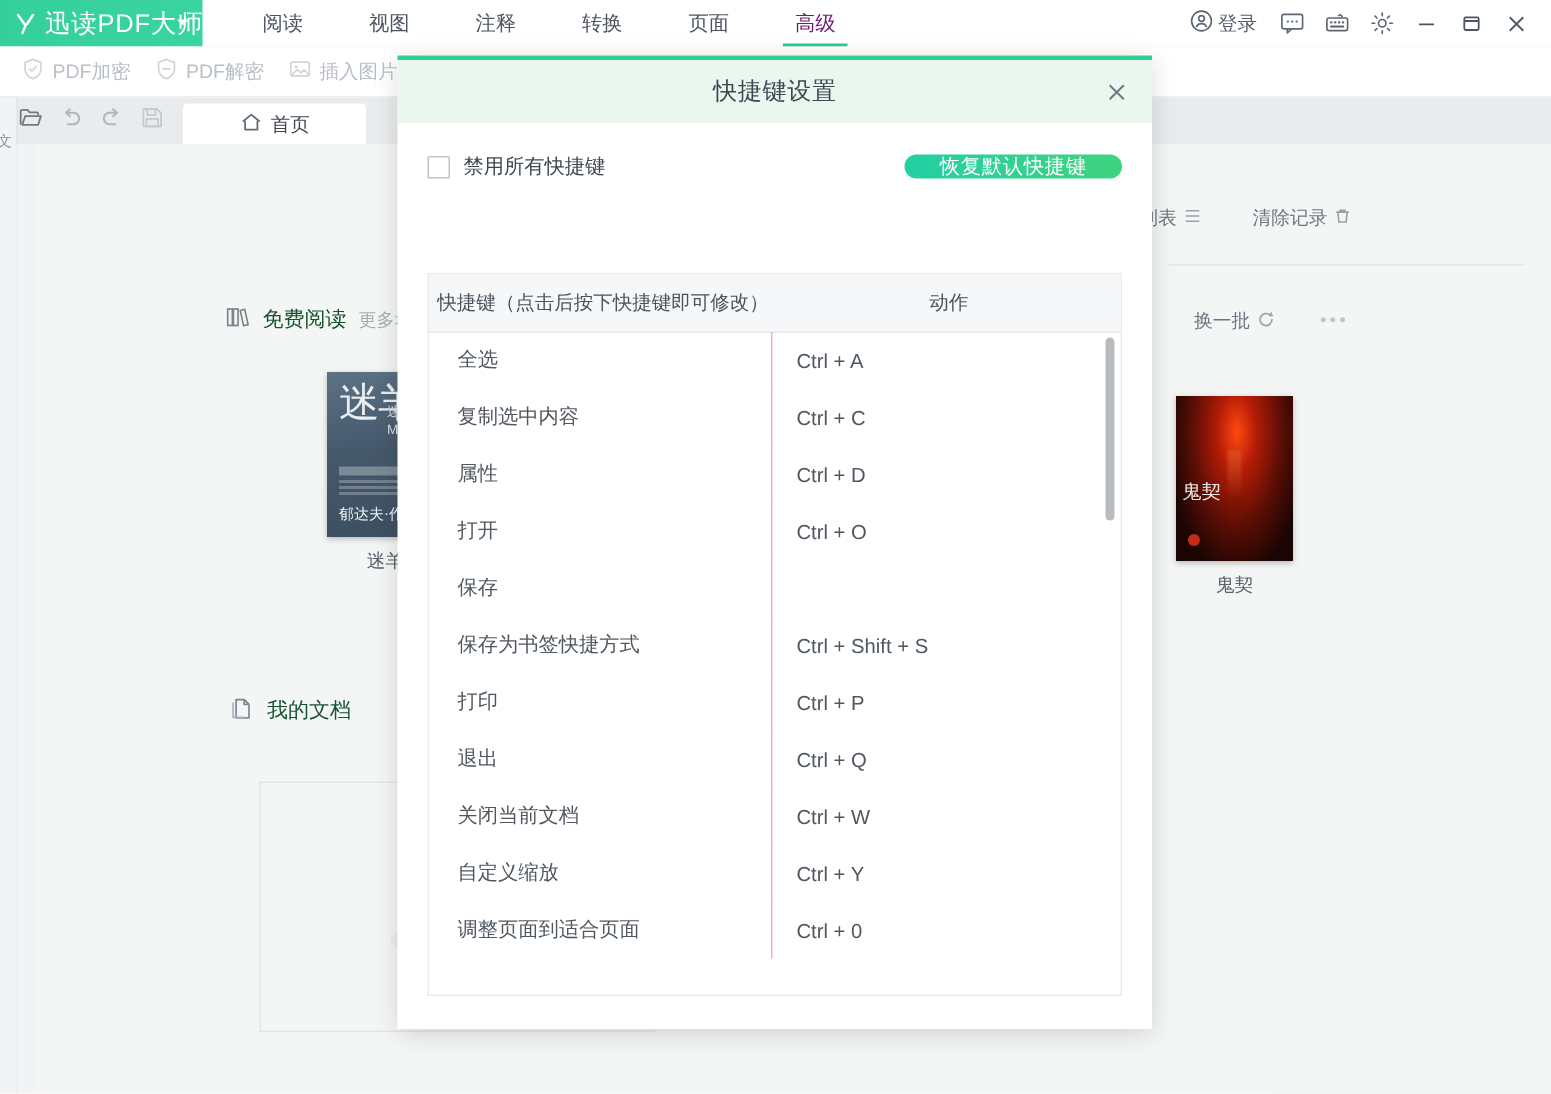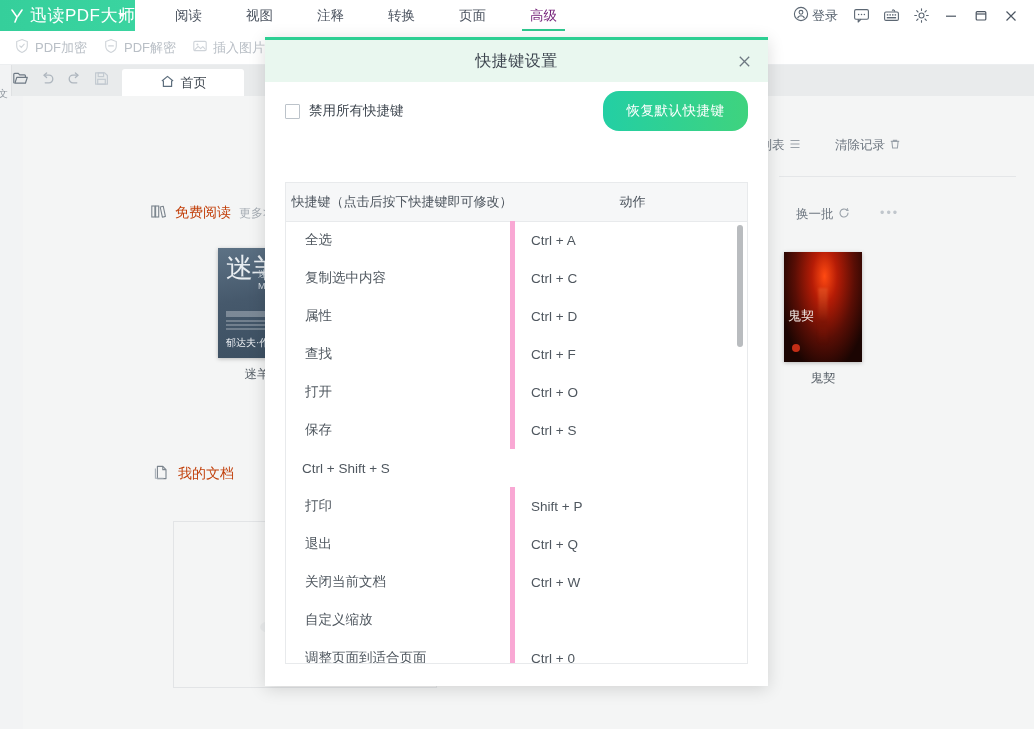--- a/index.html
+++ b/index.html
@@ -199,21 +199,21 @@
   }
 
   .section-head {
     position: absolute;
     display: flex;
     align-items: center;
     gap: 8px;
   }
   .section-title {
     font-size: 14px;
-    color: #c2410c;
+    color: #14532d;
   }
   .section-more {
     font-size: 12px;
     color: #a6adb4;
   }
   .rule {
     position: absolute;
     height: 1px;
     background: #e4e6e8;
   }
@@ -361,21 +361,21 @@
     color: #3f4750;
   }
   .chkbox {
     width: 13px; height: 13px;
     border: 1px solid #bcc3ca;
     background: #fff;
     border-radius: 1px;
   }
   .btn-restore {
     min-width: 145px;
-    height: 40px;
+    height: 16px;
     border-radius: 16px;
     background: linear-gradient(90deg,#23cfa4 0%,#3fd37e 100%);
     color: #ffffff;
     font-size: 13.5px;
     display: flex;
     align-items: center;
     justify-content: center;
     border: none;
     font-family: inherit;
     letter-spacing: .5px;
@@ -416,21 +416,21 @@
     align-items: center;
   }
   .td {
     font-size: 13.5px;
     color: #4f575f;
     box-sizing: border-box;
   }
   .td.c1 {
     width: 229px;
     padding-left: 19px;
-    border-right: 5px solid #f9a8d4;
+    border-right: 1px solid #f9a8d4;
     height: 38px;
     display: flex;
     align-items: center;
   }
   .td.c2 {
     flex: 1;
     padding-left: 16px;
     height: 38px;
     display: flex;
     align-items: center;
@@ -670,21 +670,21 @@
           <div class="lines">
               <i></i>
               <i></i>
               <i></i>
             </div>
           <div class="author">郁达夫·作品</div>
         </div>
         <div class="book-label" style="left: -6px; top: 118px;">迷羊</div>
       </div>
 
-      <div class="bookcard" style="left: 761px; top: 156px;">
+      <div class="bookcard" style="left: 761px; top: 168px;">
         <div class="bookcover cover-lantern">
           <div class="stem"></div>
           <div class="ttl">鬼契</div>
           <div class="dot"></div>
         </div>
         <div class="book-label" style="left: -6px; top: 118px;">鬼契</div>
       </div>
 
       <div class="section-head" style="left: 130px; top: 368px;">
         <span class="ic">
@@ -751,48 +751,45 @@
           </div>
           <div class="tr">
             <div class="td c1">复制选中内容</div>
             <div class="td c2">Ctrl + C</div>
           </div>
           <div class="tr">
             <div class="td c1">属性</div>
             <div class="td c2">Ctrl + D</div>
           </div>
           <div class="tr">
-            <div class="td c1">查找</div>
-            <div class="td c2">Ctrl + F</div>
-          </div>
-          <div class="tr">
             <div class="td c1">打开</div>
             <div class="td c2">Ctrl + O</div>
           </div>
           <div class="tr">
             <div class="td c1">保存</div>
-            <div class="td c2">Ctrl + S</div>
-          </div>
-          <div class="tr">
+          </div>
+          <div class="tr">
+            <div class="td c1">保存为书签快捷方式</div>
             <div class="td c2">Ctrl + Shift + S</div>
           </div>
           <div class="tr">
             <div class="td c1">打印</div>
-            <div class="td c2">Shift + P</div>
+            <div class="td c2">Ctrl + P</div>
           </div>
           <div class="tr">
             <div class="td c1">退出</div>
             <div class="td c2">Ctrl + Q</div>
           </div>
           <div class="tr">
             <div class="td c1">关闭当前文档</div>
             <div class="td c2">Ctrl + W</div>
           </div>
           <div class="tr">
             <div class="td c1">自定义缩放</div>
+            <div class="td c2">Ctrl + Y</div>
           </div>
           <div class="tr">
             <div class="td c1">调整页面到适合页面</div>
             <div class="td c2">Ctrl + 0</div>
           </div>
 
         </div>
       </div>
     </div>
   </div>

